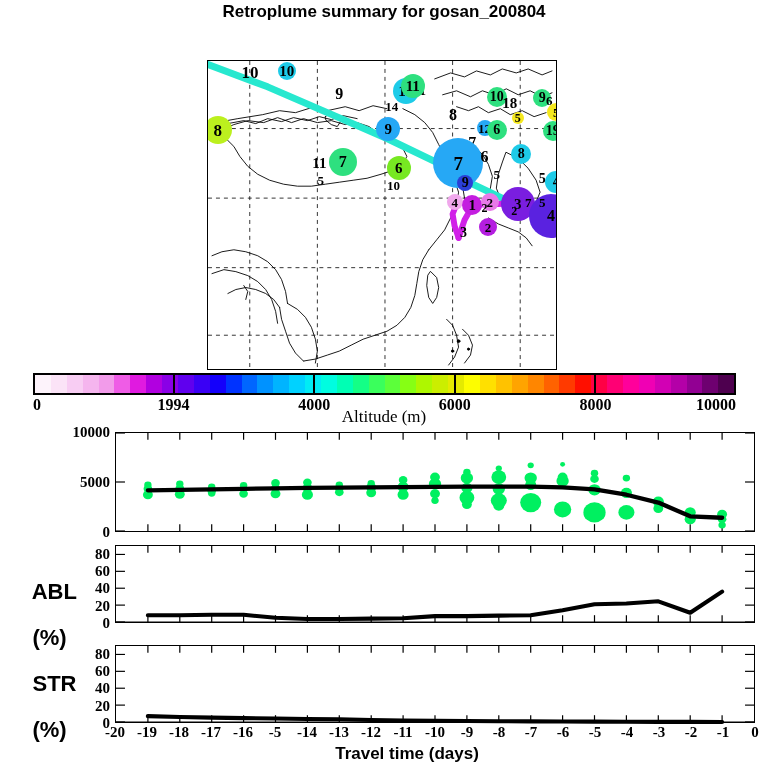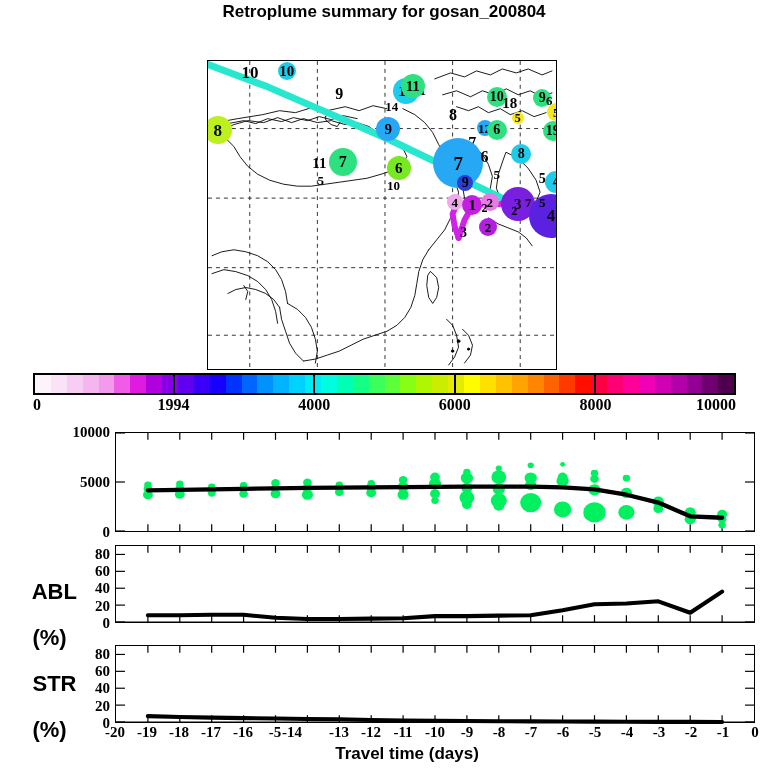--- a/index.html
+++ b/index.html
@@ -283,20 +283,21 @@
       <div class="cb-sep" style="left: 561.4px;"></div>
     </div>
   <div id="cbar-ticks" style="position:absolute;left:33px;top:396px;width:703px;height:20px;">
       <span style="transform: none; left: 0px;">0</span>
       <span style="left: 140.6px;">1994</span>
       <span style="left: 281.2px;">4000</span>
       <span style="left: 421.8px;">6000</span>
       <span style="left: 562.4px;">8000</span>
       <span style="transform: translateX(-100%); left: 703px;">10000</span>
     </div>
+  <div id="cbar-title">Altitude (m)</div>
 
   <div class="ts-panel" id="panel-alt">
     <svg class="ts-svg" id="svg-alt" viewBox="0 0 640 100" preserveAspectRatio="none">
         <line x1="32" y1="0" x2="32" y2="7" stroke="#000" stroke-width="1.2"></line>
         <line x1="32" y1="100" x2="32" y2="93" stroke="#000" stroke-width="1.2"></line>
         <line x1="64" y1="0" x2="64" y2="7" stroke="#000" stroke-width="1.2"></line>
         <line x1="64" y1="100" x2="64" y2="93" stroke="#000" stroke-width="1.2"></line>
         <line x1="96" y1="0" x2="96" y2="7" stroke="#000" stroke-width="1.2"></line>
         <line x1="96" y1="100" x2="96" y2="93" stroke="#000" stroke-width="1.2"></line>
         <line x1="128" y1="0" x2="128" y2="7" stroke="#000" stroke-width="1.2"></line>
@@ -541,21 +542,21 @@
       <div class="ytick" style="left: 40px; width: 70px; top: 653.667px;">80</div>
     </div>
 
   <div id="xticks">
       <span style="left: 115px;">-20</span>
       <span style="left: 147px;">-19</span>
       <span style="left: 179px;">-18</span>
       <span style="left: 211px;">-17</span>
       <span style="left: 243px;">-16</span>
       <span style="left: 275px;">-5</span>
-      <span style="left: 292px;">-14</span>
+      <span style="left: 307px;">-14</span>
       <span style="left: 339px;">-13</span>
       <span style="left: 371px;">-12</span>
       <span style="left: 403px;">-11</span>
       <span style="left: 435px;">-10</span>
       <span style="left: 467px;">-9</span>
       <span style="left: 499px;">-8</span>
       <span style="left: 531px;">-7</span>
       <span style="left: 563px;">-6</span>
       <span style="left: 595px;">-5</span>
       <span style="left: 627px;">-4</span>

